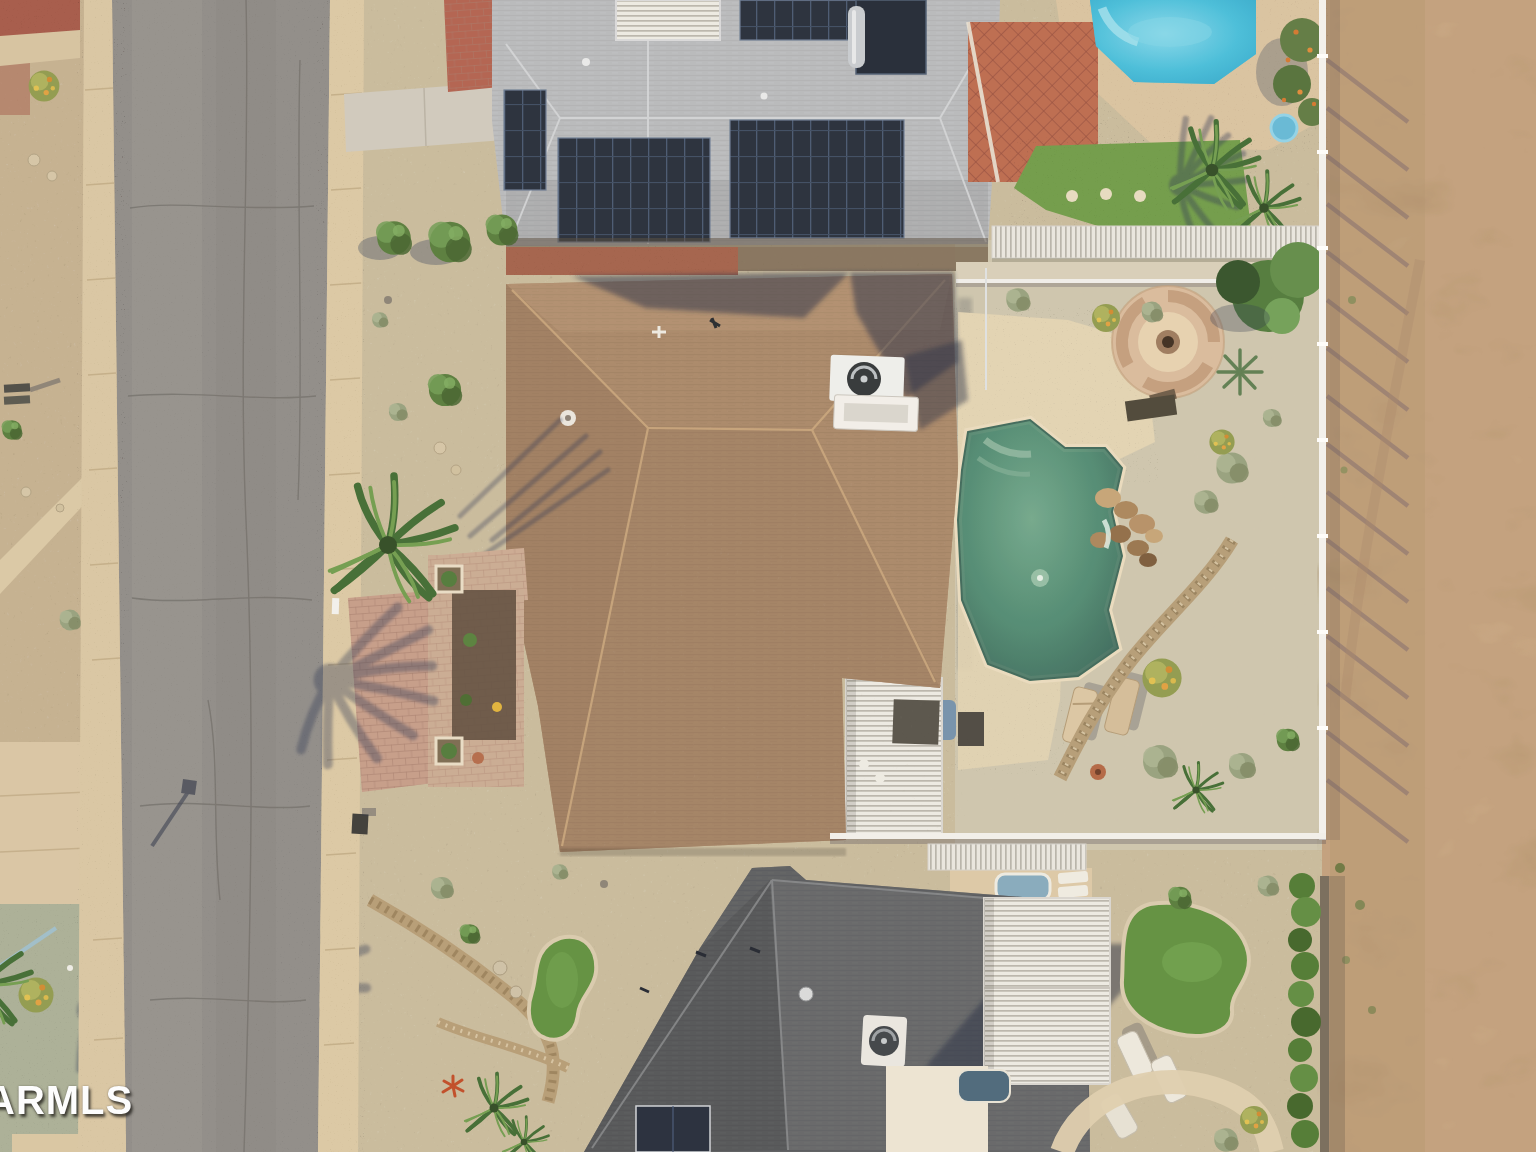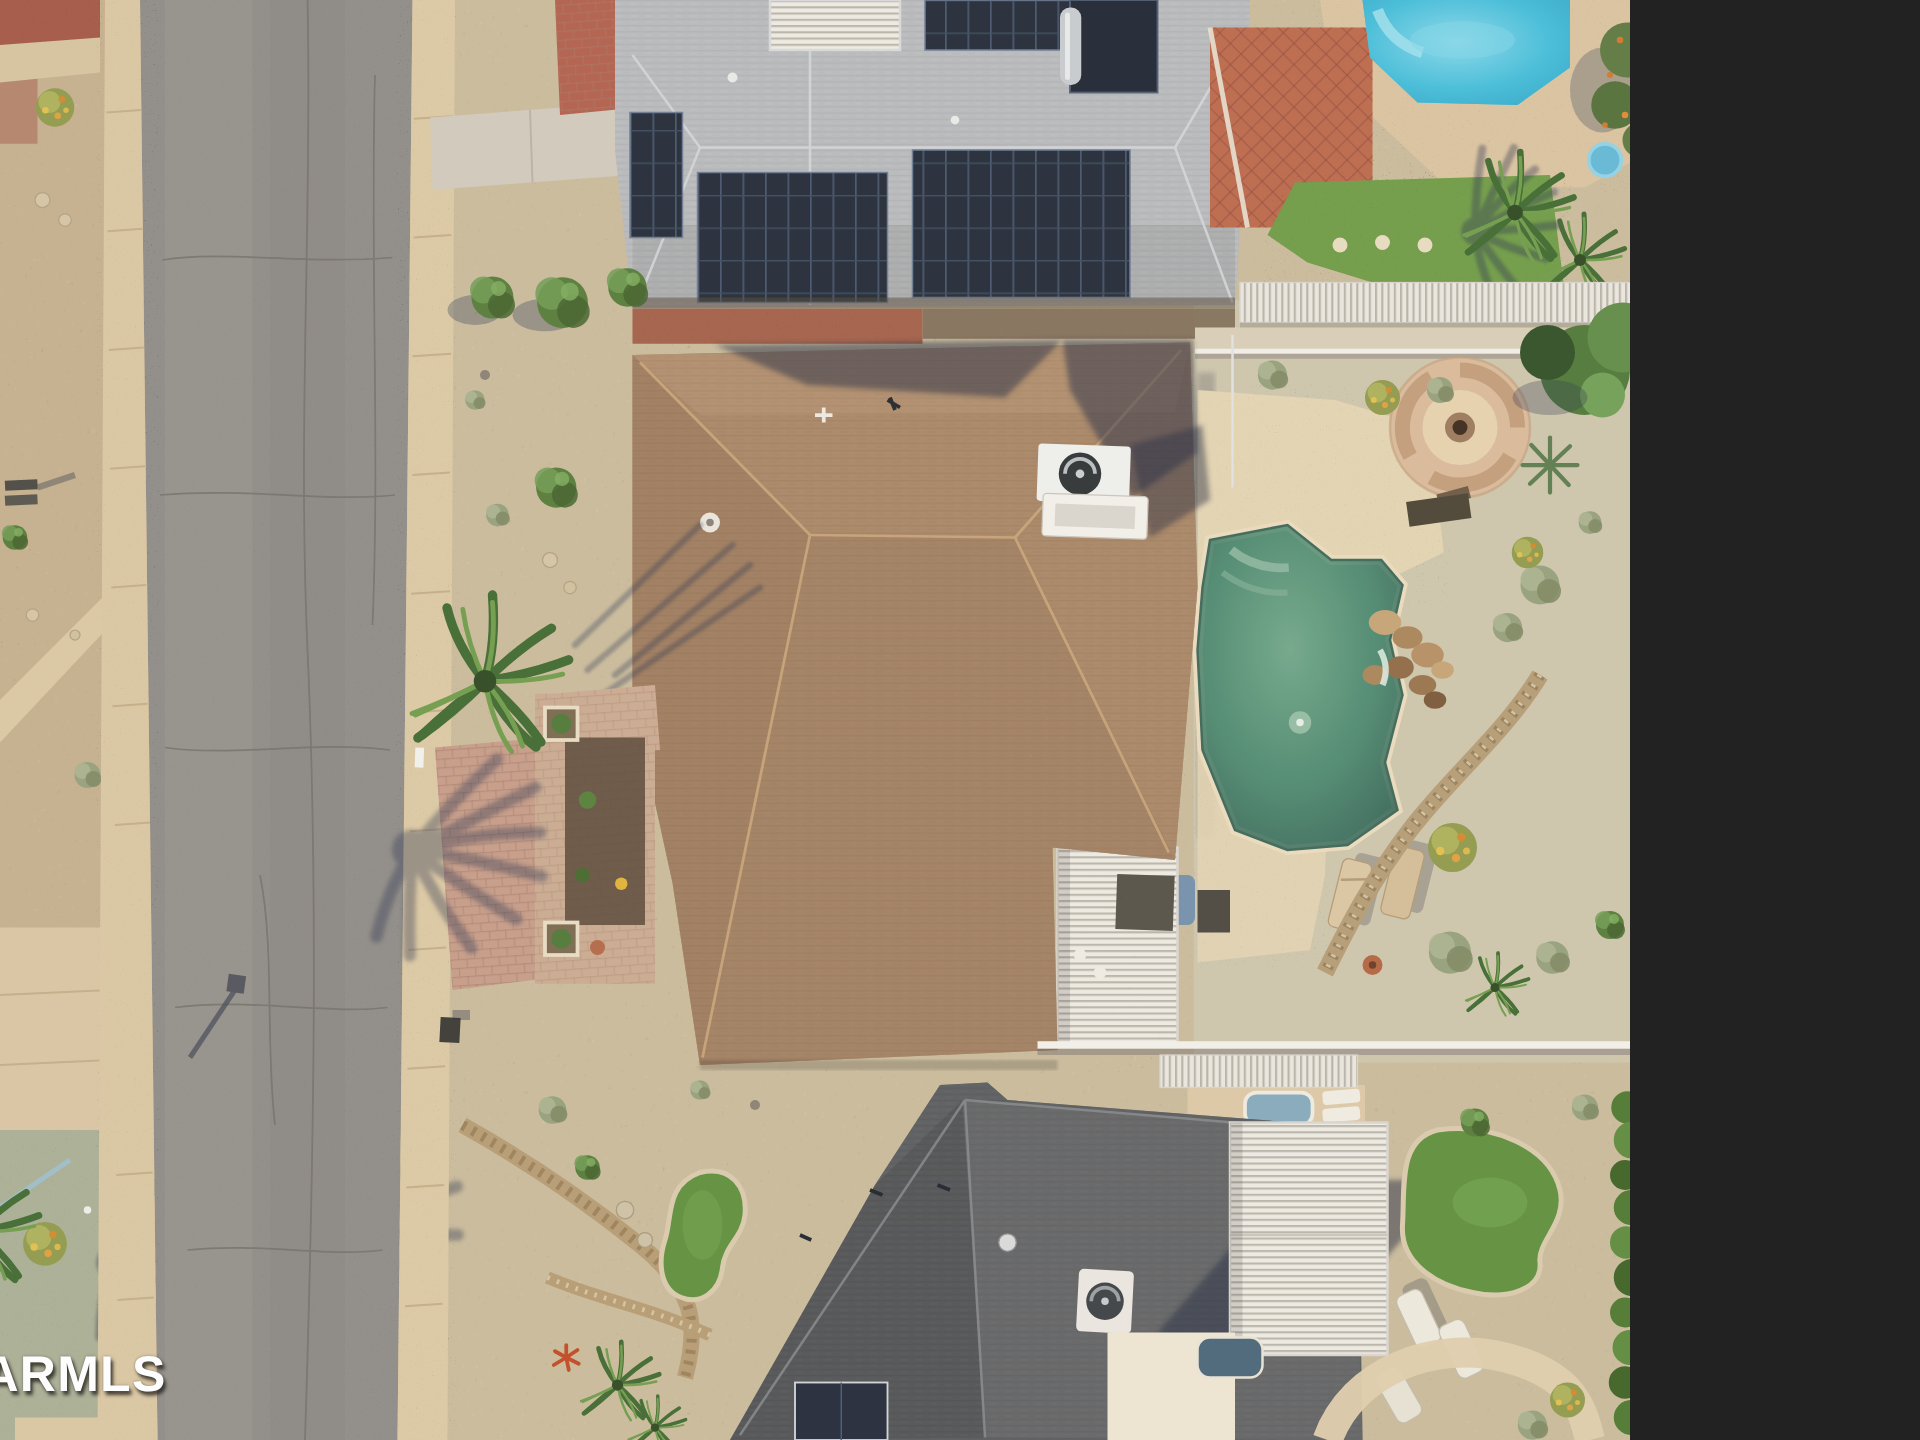--- a/index.html
+++ b/index.html
@@ -1,16 +1,16 @@
 <!DOCTYPE html>
 <html><head>
 <meta charset="utf-8">
 <style>
   html,body{margin:0;padding:0;background:#222;}
-  .stage{position:relative;width:1304px;height:1152px;overflow:hidden;background:#c8bb9e;
+  .stage{position:relative;width:1536px;height:1152px;overflow:hidden;background:#c8bb9e;
          font-family:"Liberation Sans", sans-serif;text-align:center;}
   .stage svg{position:absolute;left:0;top:0;}
   .watermark{position:absolute;left:-14px;top:1078px;font-size:40px;font-weight:bold;
              color:#fdfdfd;letter-spacing:1px;
              text-shadow:2px 3px 3px rgba(35,32,28,.8), 0 0 2px rgba(60,55,50,.5);
              user-select:none;}
 </style>
 </head>
 <body>
 

